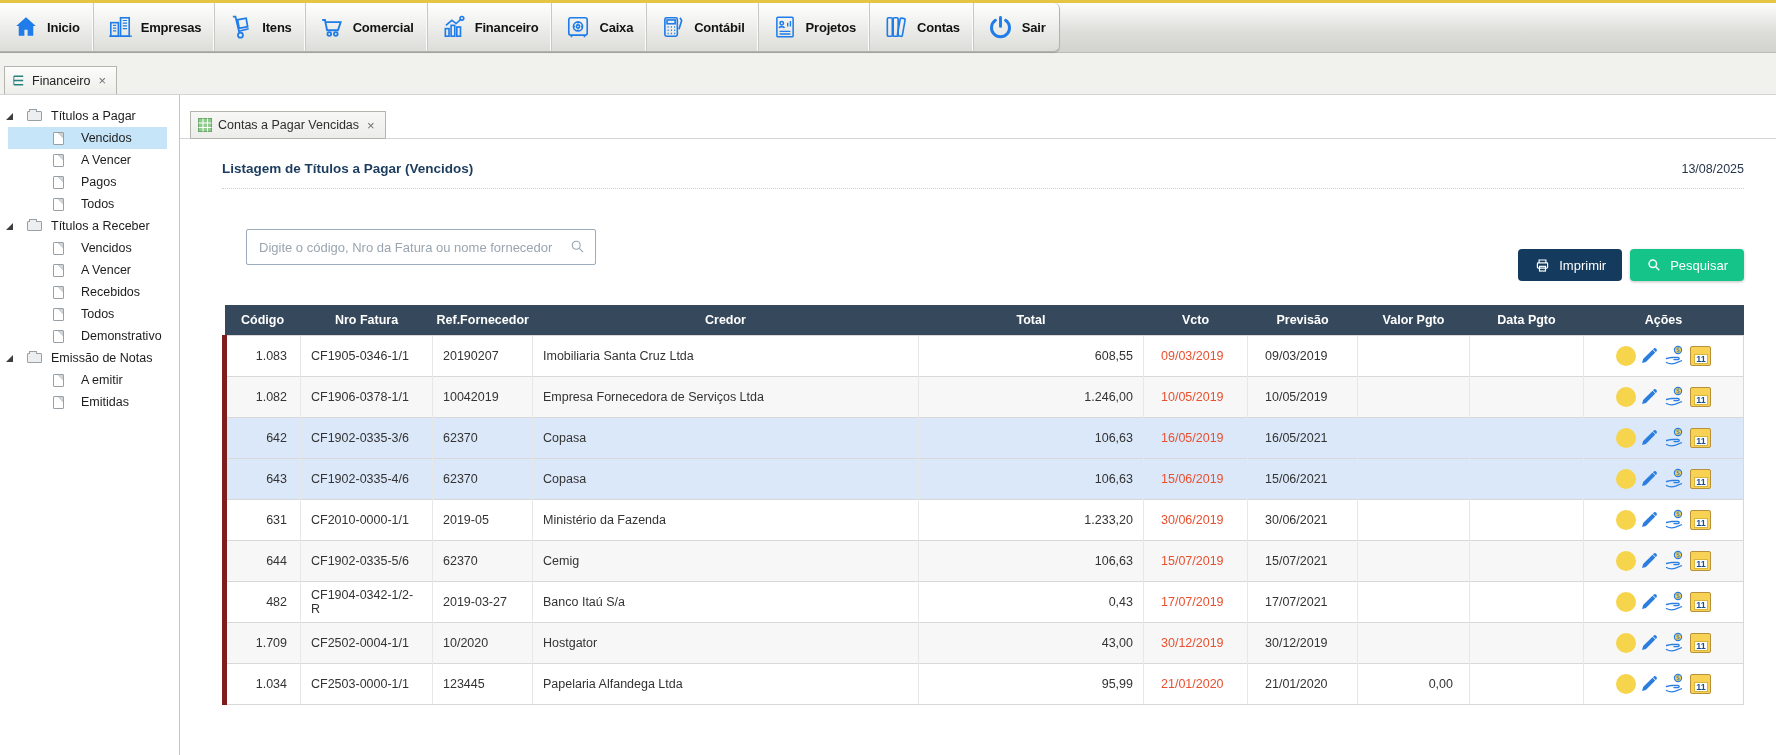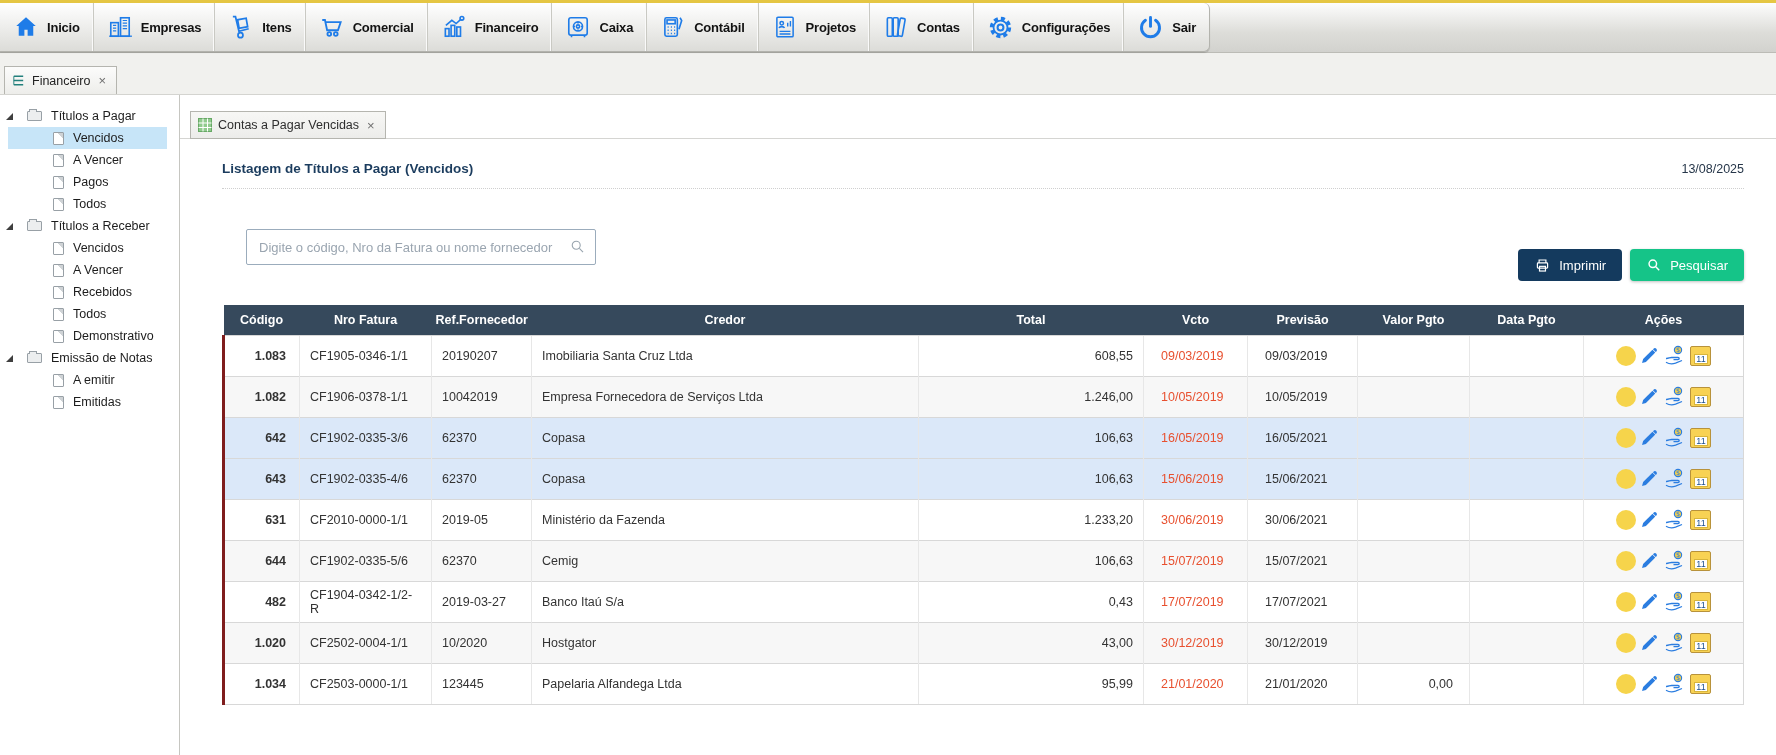--- a/index.html
+++ b/index.html
@@ -21,21 +21,21 @@
   .wtab { display:inline-flex; align-items:center; gap:6px; height:28px; padding:0 10px 0 6px; background:linear-gradient(#fcfcfb,#ededea); border:1px solid #b5b5af; border-bottom:none; font-size:12.5px; color:#222; cursor:pointer; }
   .close-x { color:#6f6f6f; font-size:13px; padding-left:2px; cursor:pointer; }
 
   
   .main { display:flex; height:660px; }
   .sidebar { width:180px; border-right:1px solid #c6c6c1; padding-top:10px; flex:none; }
   .tgroup { display:flex; align-items:center; gap:9px; padding:4px 2px 4px 6px; font-size:12.5px; color:#1c1c1c; cursor:pointer; }
   .arrow { width:0; height:0; border-bottom:7px solid #3f3f3f; border-left:7px solid transparent; margin-right:5px; }
   .folder { width:15px; height:10px; background:#eceeef; border:1px solid #98a0a6; border-radius:1px; position:relative; flex:none; }
   .folder::before { content:""; position:absolute; top:-3px; left:1px; width:6px; height:2px; background:#eceeef; border:1px solid #98a0a6; border-bottom:none; }
-  .titem { display:flex; align-items:center; gap:9px; margin:0 12px 0 8px; padding:4px 0 4px 45px; font-size:12.5px; color:#1c1c1c; cursor:pointer; }
+  .titem { display:flex; align-items:center; gap:17px; margin:0 12px 0 8px; padding:4px 0 4px 45px; font-size:12.5px; color:#1c1c1c; cursor:pointer; }
   .titem.selected { background:#c7e5f8; }
   .file { width:11px; height:13px; border:1px solid #98a0a6; border-radius:1px; background:linear-gradient(225deg,#cfd3d6 4px,#fff 4px); flex:none; }
 
   
   .content { flex:1; min-width:0; }
   .inner-tabrow { height:44px; border-bottom:1px solid #d5d5d2; display:flex; align-items:flex-end; padding-left:10px;text-align:right; }
   .itab { height:28px; display:inline-flex; align-items:center; gap:6px; padding:0 10px 0 7px; border:1px solid #b5b5af; background:linear-gradient(#f7f7f5,#ececea); font-size:12.5px; color:#2e2e2e; margin-bottom:-1px; cursor:pointer; }
   .content-pad { padding:0 32px 0 42px; }
   .title-row { margin-top:22px; display:flex; justify-content:space-between; align-items:baseline; }
   .page-title { font-size:13.5px; font-weight:bold; color:#1b3c5e; }
@@ -48,36 +48,36 @@
   .search-box .mag { position:absolute; right:10px; top:9px; }
   .btns { display:flex; gap:8px; }
   .btn { height:32px; border:none; border-radius:4px; color:#fff; font-size:13px; display:inline-flex; align-items:center; gap:8px; padding:0 16px; font-family:inherit; cursor:pointer;margin-top:36px; }
   .btn-print { background:#143a5e; }
   .btn-search { background:#15c488; box-shadow:0 1px 3px rgba(0,0,0,.25); }
 
   
   table { margin-top:24px; width:100%; border-collapse:collapse; font-size:12.5px; color:#333; table-layout:fixed; }
   thead th { background:#36495c; color:#fff; font-weight:bold; height:30px; text-align:center; padding:0 4px; }
   tbody td { border-top:1px solid #d8d8d8; border-left:1px solid #e7e7e7; height:41px; padding:5px 10px; vertical-align:middle; word-wrap:break-word; }
-  tbody td:first-child { border-left:3px solid #7f1d1d;font-weight:bold; }
+  tbody td:first-child { border-left:5px solid #7f1d1d; }
   tbody td:last-child { border-right:1px solid #d8d8d8; }
   tbody tr:last-child td { border-bottom:1px solid #d8d8d8; }
   tbody tr:nth-child(even) { background:#f7f7f7; }
   tbody tr.hl { background:#dbe8f9; }
   td.c-codigo { text-align:right; padding-right:13px; }
   td.c-total { text-align:right; }
   td.c-valor { text-align:right; padding-right:16px; }
   td.c-vcto { color:#e8502f; padding-left:17px; }
   td.c-prev { padding-left:17px; }
   td.c-acoes { text-align:center; padding:2px; }
   .acts { display:inline-flex; align-items:center; gap:3px; vertical-align:middle; }
   .ic-circle { width:20px; height:20px; border-radius:50%; background:#f6d44b; display:inline-block; cursor:pointer; }
   .cal { width:21px; height:20px; background:#f8d254; border:1px solid #b8923b; border-radius:2px; position:relative; overflow:hidden; display:inline-block; cursor:pointer; }
   .cal-top { height:5px; background:#4a80c4; background-image:repeating-linear-gradient(90deg,transparent 0 3px,#fff 3px 4px); }
-  .cal-num { position:absolute; left:3px; right:2px; top:7px; bottom:1px; background:#fff; border:1px solid #d8b53c; font-size:9px; font-weight:normal; color:#1c4f8f; display:flex; align-items:center; justify-content:center; }
+  .cal-num { position:absolute; left:3px; right:2px; top:7px; bottom:1px; background:#fff; border:1px solid #d8b53c; font-size:9px; font-weight:bold; color:#1c4f8f; display:flex; align-items:center; justify-content:center; }
   svg.act { cursor:pointer; }
 </style>
 </head>
 <body>
 
 <div class="page">
   <div class="gold-strip"></div>
 
   <div class="navbar">
     <div class="nav-items">
@@ -167,30 +167,20 @@
       </div>
       <div class="nav-item">
         <span class="nav-ic">
             <svg viewBox="0 0 24 24" width="26" height="26" fill="none" stroke="#1f7ce8" stroke-width="1.5">
               <rect x="4" y="3.5" width="4.6" height="17" rx="1"></rect>
               <rect x="9.4" y="3.5" width="4.6" height="17" rx="1"></rect>
               <rect x="14.6" y="3.9" width="4.6" height="16.6" rx="1" transform="rotate(10 16.9 12)"></rect>
             </svg>
           </span>
         <span class="nav-label">Contas</span>
-      </div>
-      <div class="nav-item">
-        <span class="nav-ic">
-            <svg viewBox="0 0 24 24" width="27" height="27" fill="none" stroke="#1f7ce8">
-              <circle cx="12" cy="12" r="8" stroke-width="3" stroke-dasharray="3.6 2.7"></circle>
-              <circle cx="12" cy="12" r="6.2" stroke-width="1.6"></circle>
-              <circle cx="12" cy="12" r="2.6" stroke-width="1.8"></circle>
-            </svg>
-          </span>
-        <span class="nav-label">Configurações</span>
       </div>
       <div class="nav-item">
         <span class="nav-ic">
             <svg viewBox="0 0 24 24" width="27" height="27" fill="none" stroke="#1f7ce8" stroke-width="2.6" stroke-linecap="round">
               <path d="M12 3v8"></path>
               <path d="M7.5 5.6a8 8 0 1 0 9 0"></path>
             </svg>
           </span>
         <span class="nav-label">Sair</span>
       </div>
@@ -539,21 +529,21 @@
                       <circle cx="15" cy="6" r="3.6" fill="#f8d04a" stroke="#2b7de0" stroke-width="1.2"></circle>
                       <text x="15" y="8.3" font-size="6.5" fill="#2b7de0" text-anchor="middle" font-family="DejaVu Sans, sans-serif">$</text>
                       <path d="M3 14.5c2.5.2 3.5-1 5.5-1h6.5c1.6 0 1.6 2.2 0 2.2h-4.5" stroke="#2b7de0" stroke-width="1.3"></path>
                       <path d="M3 18.2c3.2 1.9 6.5 2 9.5.9l6.5-2.6" stroke="#2b7de0" stroke-width="1.3"></path>
                     </svg>
         <span class="cal"><span class="cal-top"></span><span class="cal-num">11</span></span>
       </span>
     </td>
   </tr>
               <tr>
-    <td class="c-codigo">1.020</td>
+    <td class="c-codigo">1.709</td>
     <td>CF2502-0004-1/1</td>
     <td>10/2020</td>
     <td>Hostgator</td>
     <td class="c-total">43,00</td>
     <td class="c-vcto">30/12/2019</td>
     <td class="c-prev">30/12/2019</td>
     <td class="c-valor"></td>
     <td></td>
     <td class="c-acoes">
       <span class="acts">

